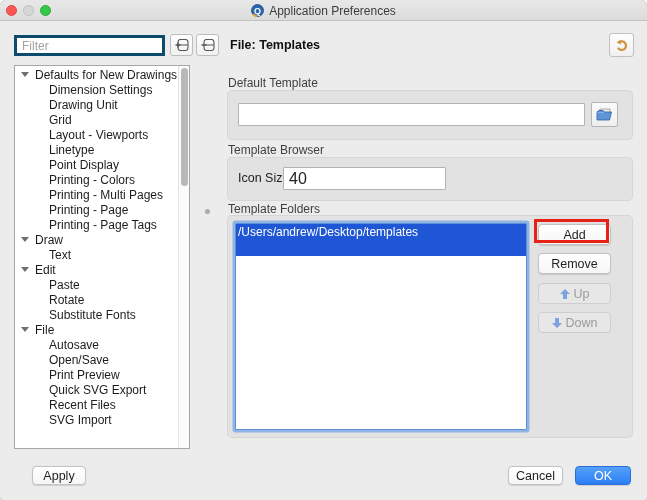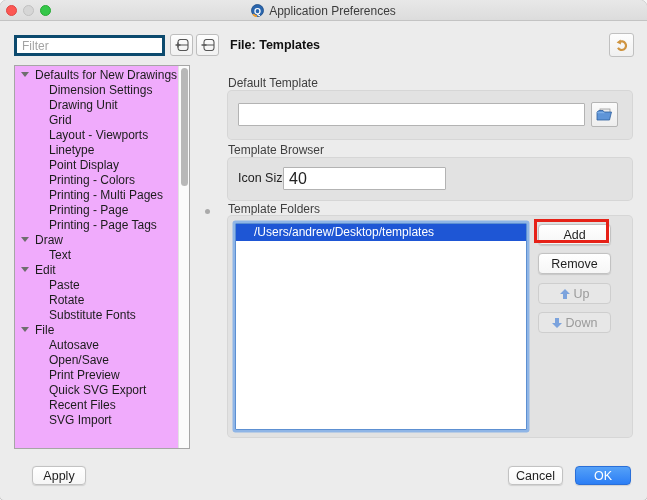--- a/index.html
+++ b/index.html
@@ -34,21 +34,21 @@
   }
   .page-header { position:absolute; left:230px; top:38px; font-size:12.5px; font-weight:bold; color:#111; }
   .reset-btn {
     position:absolute; left:609px; top:33px; width:25px; height:24px;
     background:linear-gradient(#fdfdfd,#f0f0f0); border:1px solid #c0c0c0; border-radius:3px;
     display:flex; align-items:center; justify-content:center; cursor:pointer;
   }
   
   .tree {
     position:absolute; left:14px; top:65px; width:176px; height:384px;
-    background:#f0abfc; border:1px solid #a6a6a6; overflow:hidden;
+    background:#ffffff; border:1px solid #a6a6a6; overflow:hidden;
   }
   .tree-inner { position:absolute; left:0; top:1px; right:12px; }
   .tree-row { height:15px; display:flex; align-items:center; font-size:12px; color:#1c1c1c; cursor:default; white-space:nowrap; }
   .tree-row.selected { background:#d2d2d2; font-weight:bold;margin-top:36px; }
   .disclosure {
     margin-left:6px; width:0; height:0; flex:0 0 auto;
     border-left:4px solid transparent; border-right:4px solid transparent; border-top:5px solid #6e6e6e;
   }
   .tree-label.lvl0 { margin-left:6px; }
   .tree-label.lvl1 { margin-left:34px;text-align:center; }
@@ -72,21 +72,21 @@
     position:absolute; left:591px; top:102px; width:27px; height:25px;
     background:linear-gradient(#fbfbfb,#eee); border:1px solid #b5b5b5; border-radius:2px;
     display:flex; align-items:center; justify-content:center; cursor:pointer;
   }
   .icon-size-label { position:absolute; left:238px; top:171px; font-size:12.5px; color:#222; }
   
   .folder-list {
     position:absolute; left:235px; top:223px; width:292px; height:207px;
     background:#fff; border:1px solid #5d90d2; box-shadow:0 0 0 2.5px #8fb5e6; border-radius:1px; overflow:hidden;
   }
-  .list-row { height:17px; line-height:17px; padding-left:18px; font-size:12px; color:#222; white-space:nowrap; }
+  .list-row { height:32px; line-height:17px; padding-left:2px; font-size:12px; color:#222; white-space:nowrap; }
   .list-row.selected { background:#1e56d5; color:#fff; }
   
   .btn {
     background:linear-gradient(#ffffff,#f6f6f6); border:1px solid #c2c2c2; border-radius:4px;
     font-family:"Liberation Sans",sans-serif; font-size:12.5px; color:#1e1e1e;
     box-shadow:0 0.5px 1px rgba(0,0,0,0.12); cursor:pointer;
     display:flex; align-items:center; justify-content:center; gap:4px;
   }
   .side-btn { position:absolute; left:538px; width:73px; height:21px; }
   .btn.disabled { background:#e7e7e7; border-color:#cecece; color:#9b9b9b; box-shadow:none; cursor:default; }

